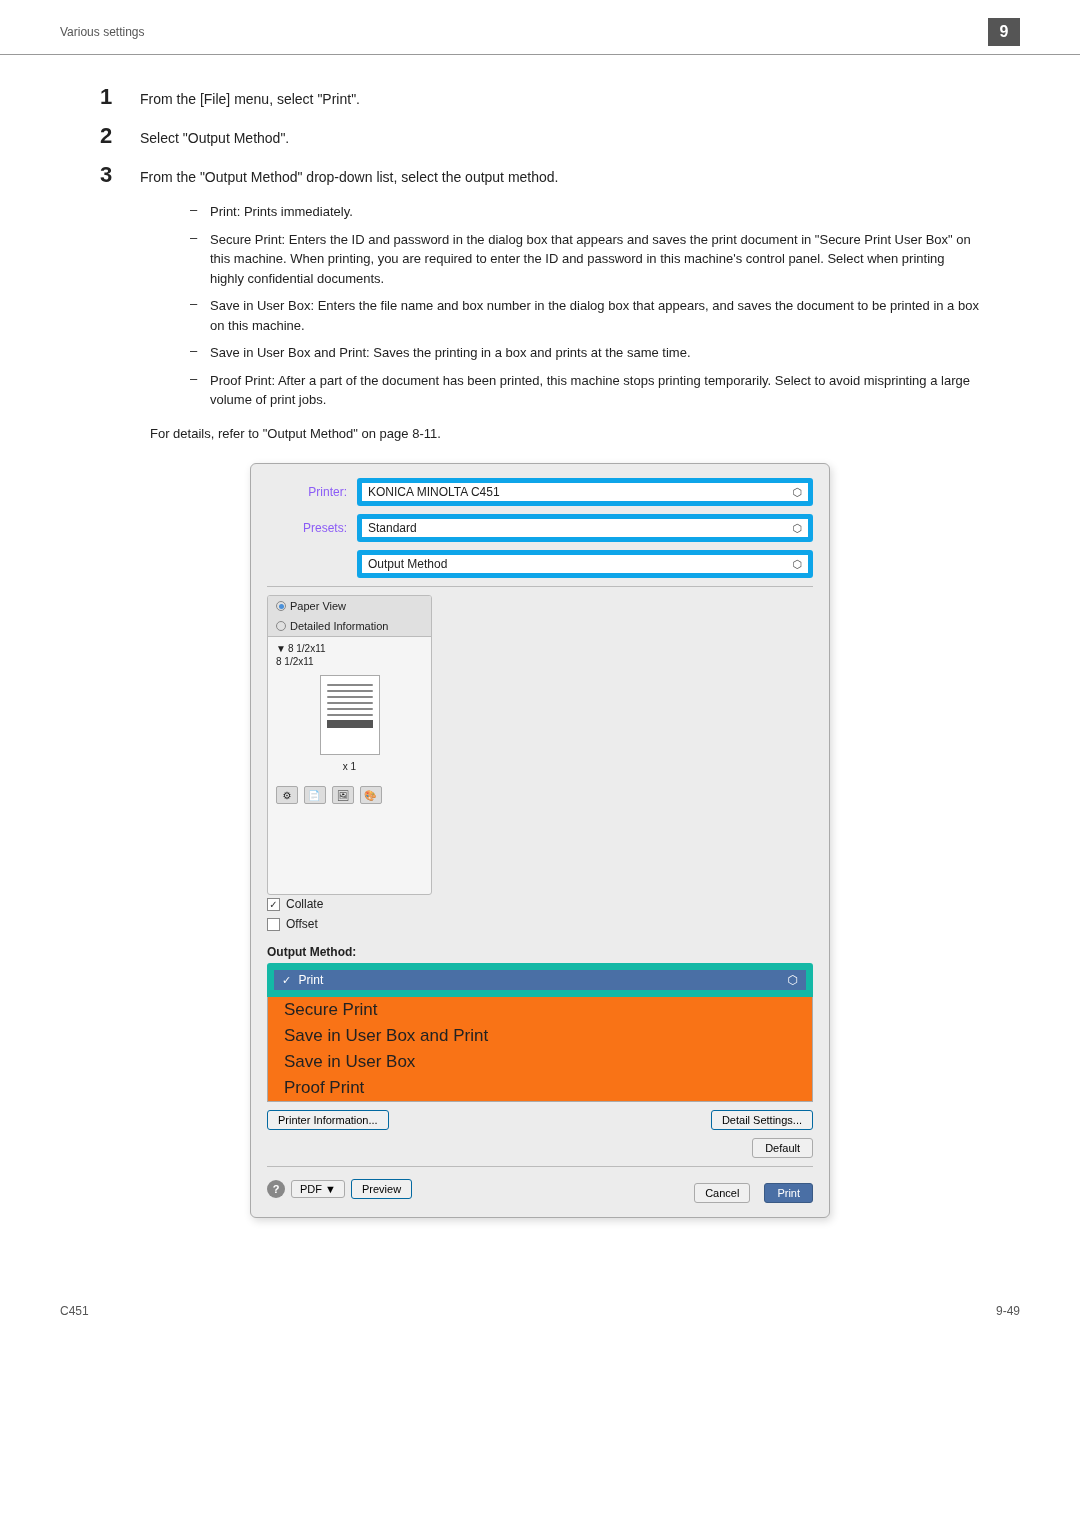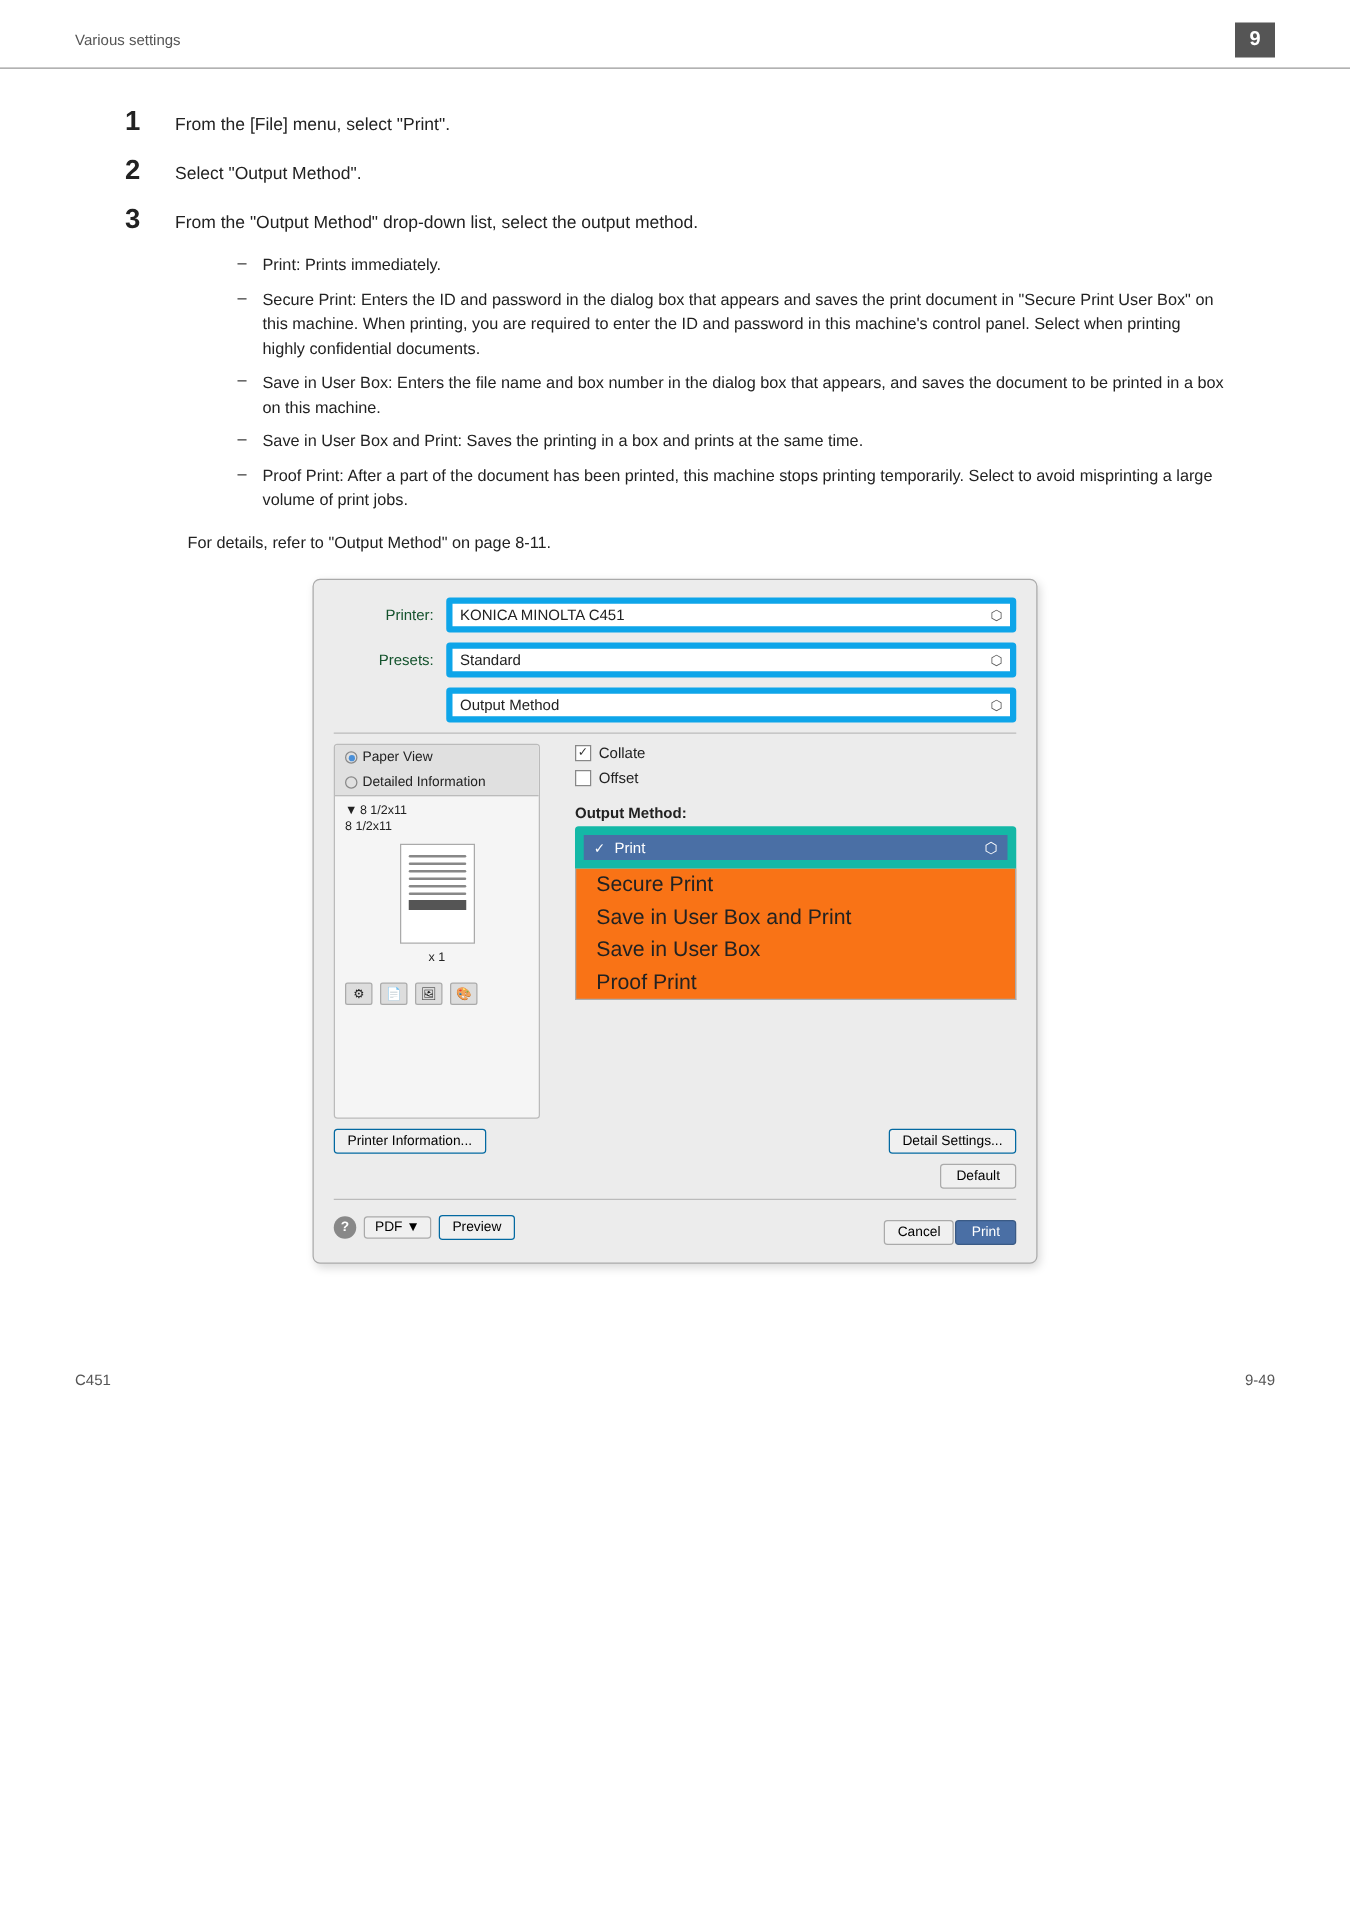--- a/index.html
+++ b/index.html
@@ -105,21 +105,21 @@
       box-shadow: 2px 3px 8px rgba(0,0,0,0.15);
     }
 
     .dialog-row {
       display: flex;
       align-items: center;
       margin-bottom: 8px;
     }
     .dialog-label {
       font-size: 12px;
-      color: #14532d;
+      color: #8b5cf6;
       text-align: right;
       width: 80px;
       margin-right: 10px;
     }
     .dialog-select {
       flex: 1;
       display: flex;
       align-items: center;
       background: #fff;
       border: 5px solid #0ea5e9;
@@ -135,21 +135,22 @@
 
     .dialog-separator {
       border: none;
       border-top: 1px solid #bbb;
       margin: 8px 0;
     }
 
     
     .dialog-body {
       display: flex;
-      gap: 28px;
+      gap: 2px;
+      flex-direction: column;
     }
 
     
     .left-panel {
       width: 165px;
       min-height: 300px;
       border: 1px solid #bbb;
       border-radius: 3px;
       background: #f5f5f5;
       overflow: hidden;
@@ -302,21 +303,21 @@
       background: #f0f0f0;
       border: 1px solid #0369a1;
       border-radius: 3px;
       padding: 3px 10px;
       font-size: 11px;
       cursor: pointer;
     }
 
     .dialog-footer-right {
       display: flex;
-      gap: 1px;
+      gap: 14px;
       align-items: center;
       justify-content: flex-end;
       margin-top: 8px;
     }
 
     .btn-default {
       background: #f0f0f0;
       border: 1px solid #aaa;
       border-radius: 3px;
       padding: 3px 12px;

